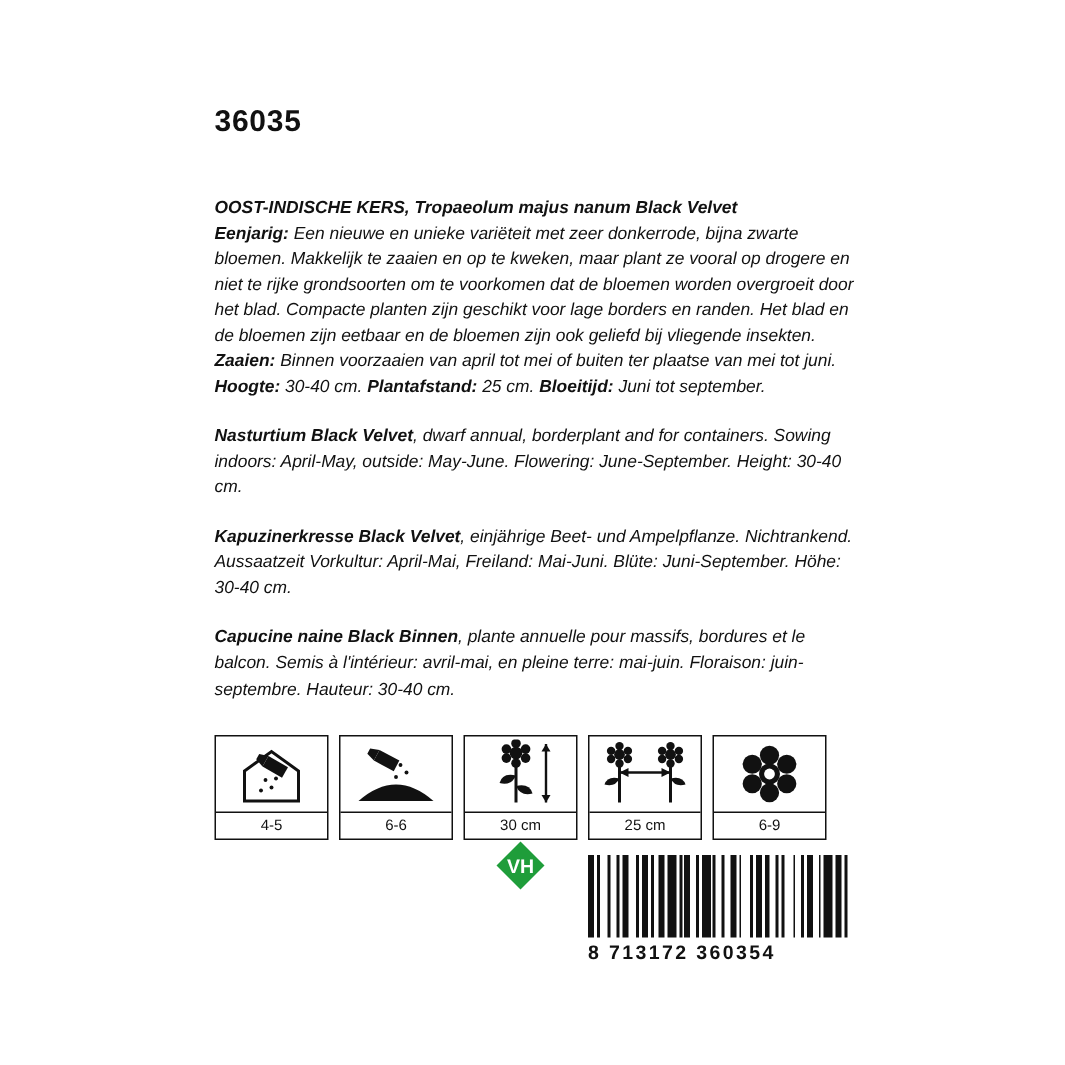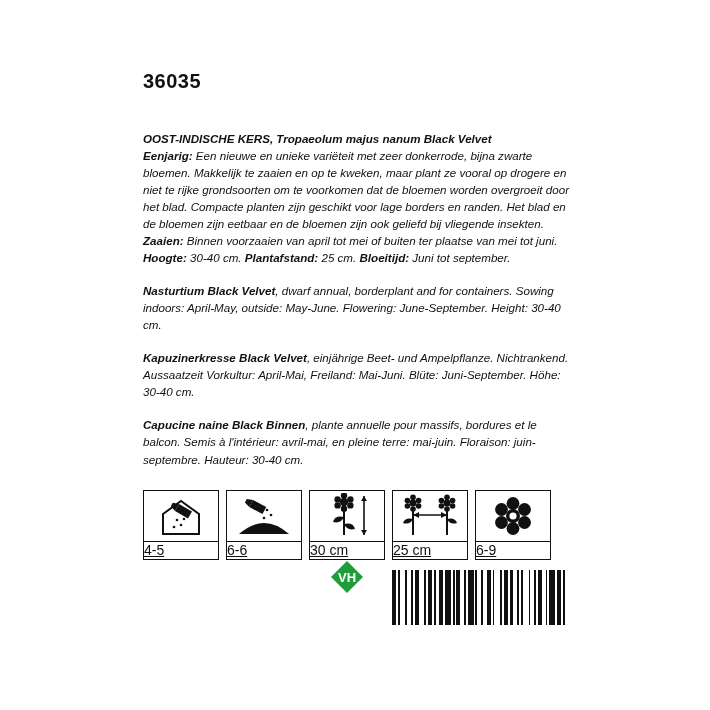--- a/index.html
+++ b/index.html
@@ -69,26 +69,26 @@
   .icon-art {
     flex: 1;
     width: 100%;
     display: flex;
     align-items: center;
     justify-content: center;
   }
   .icon-label {
     border-top: 1.5px solid #111111;
     width: 100%;
-    font-size: 14px;
+    text-align: center;
+    font-size: 10px;
     line-height: 17px;
     height: 17px;
     font-weight: normal;
     color: #111111;
-    text-decoration: underline;
   }
 
   
   .brand {
     position: absolute;
     left: 155px;
     top: 588px;
     width: 180px;
   }
   .brand-name {
@@ -342,15 +342,16 @@
         <span style="width: 3.80435px; background: transparent;"></span>
         <span style="width: 1.90217px;"></span>
         <span style="width: 1.90217px; background: transparent;"></span>
         <span style="width: 5.70652px;"></span>
         <span style="width: 1.90217px; background: transparent;"></span>
         <span style="width: 3.80435px;"></span>
         <span style="width: 1.90217px; background: transparent;"></span>
         <span style="width: 1.90217px;"></span>
         <span style="width: 1.90217px; background: transparent;"></span>
       </div>
+    <div class="barcode-digits">8 713172 360354</div>
   </div>
 
 </div>
 
 </body></html>

